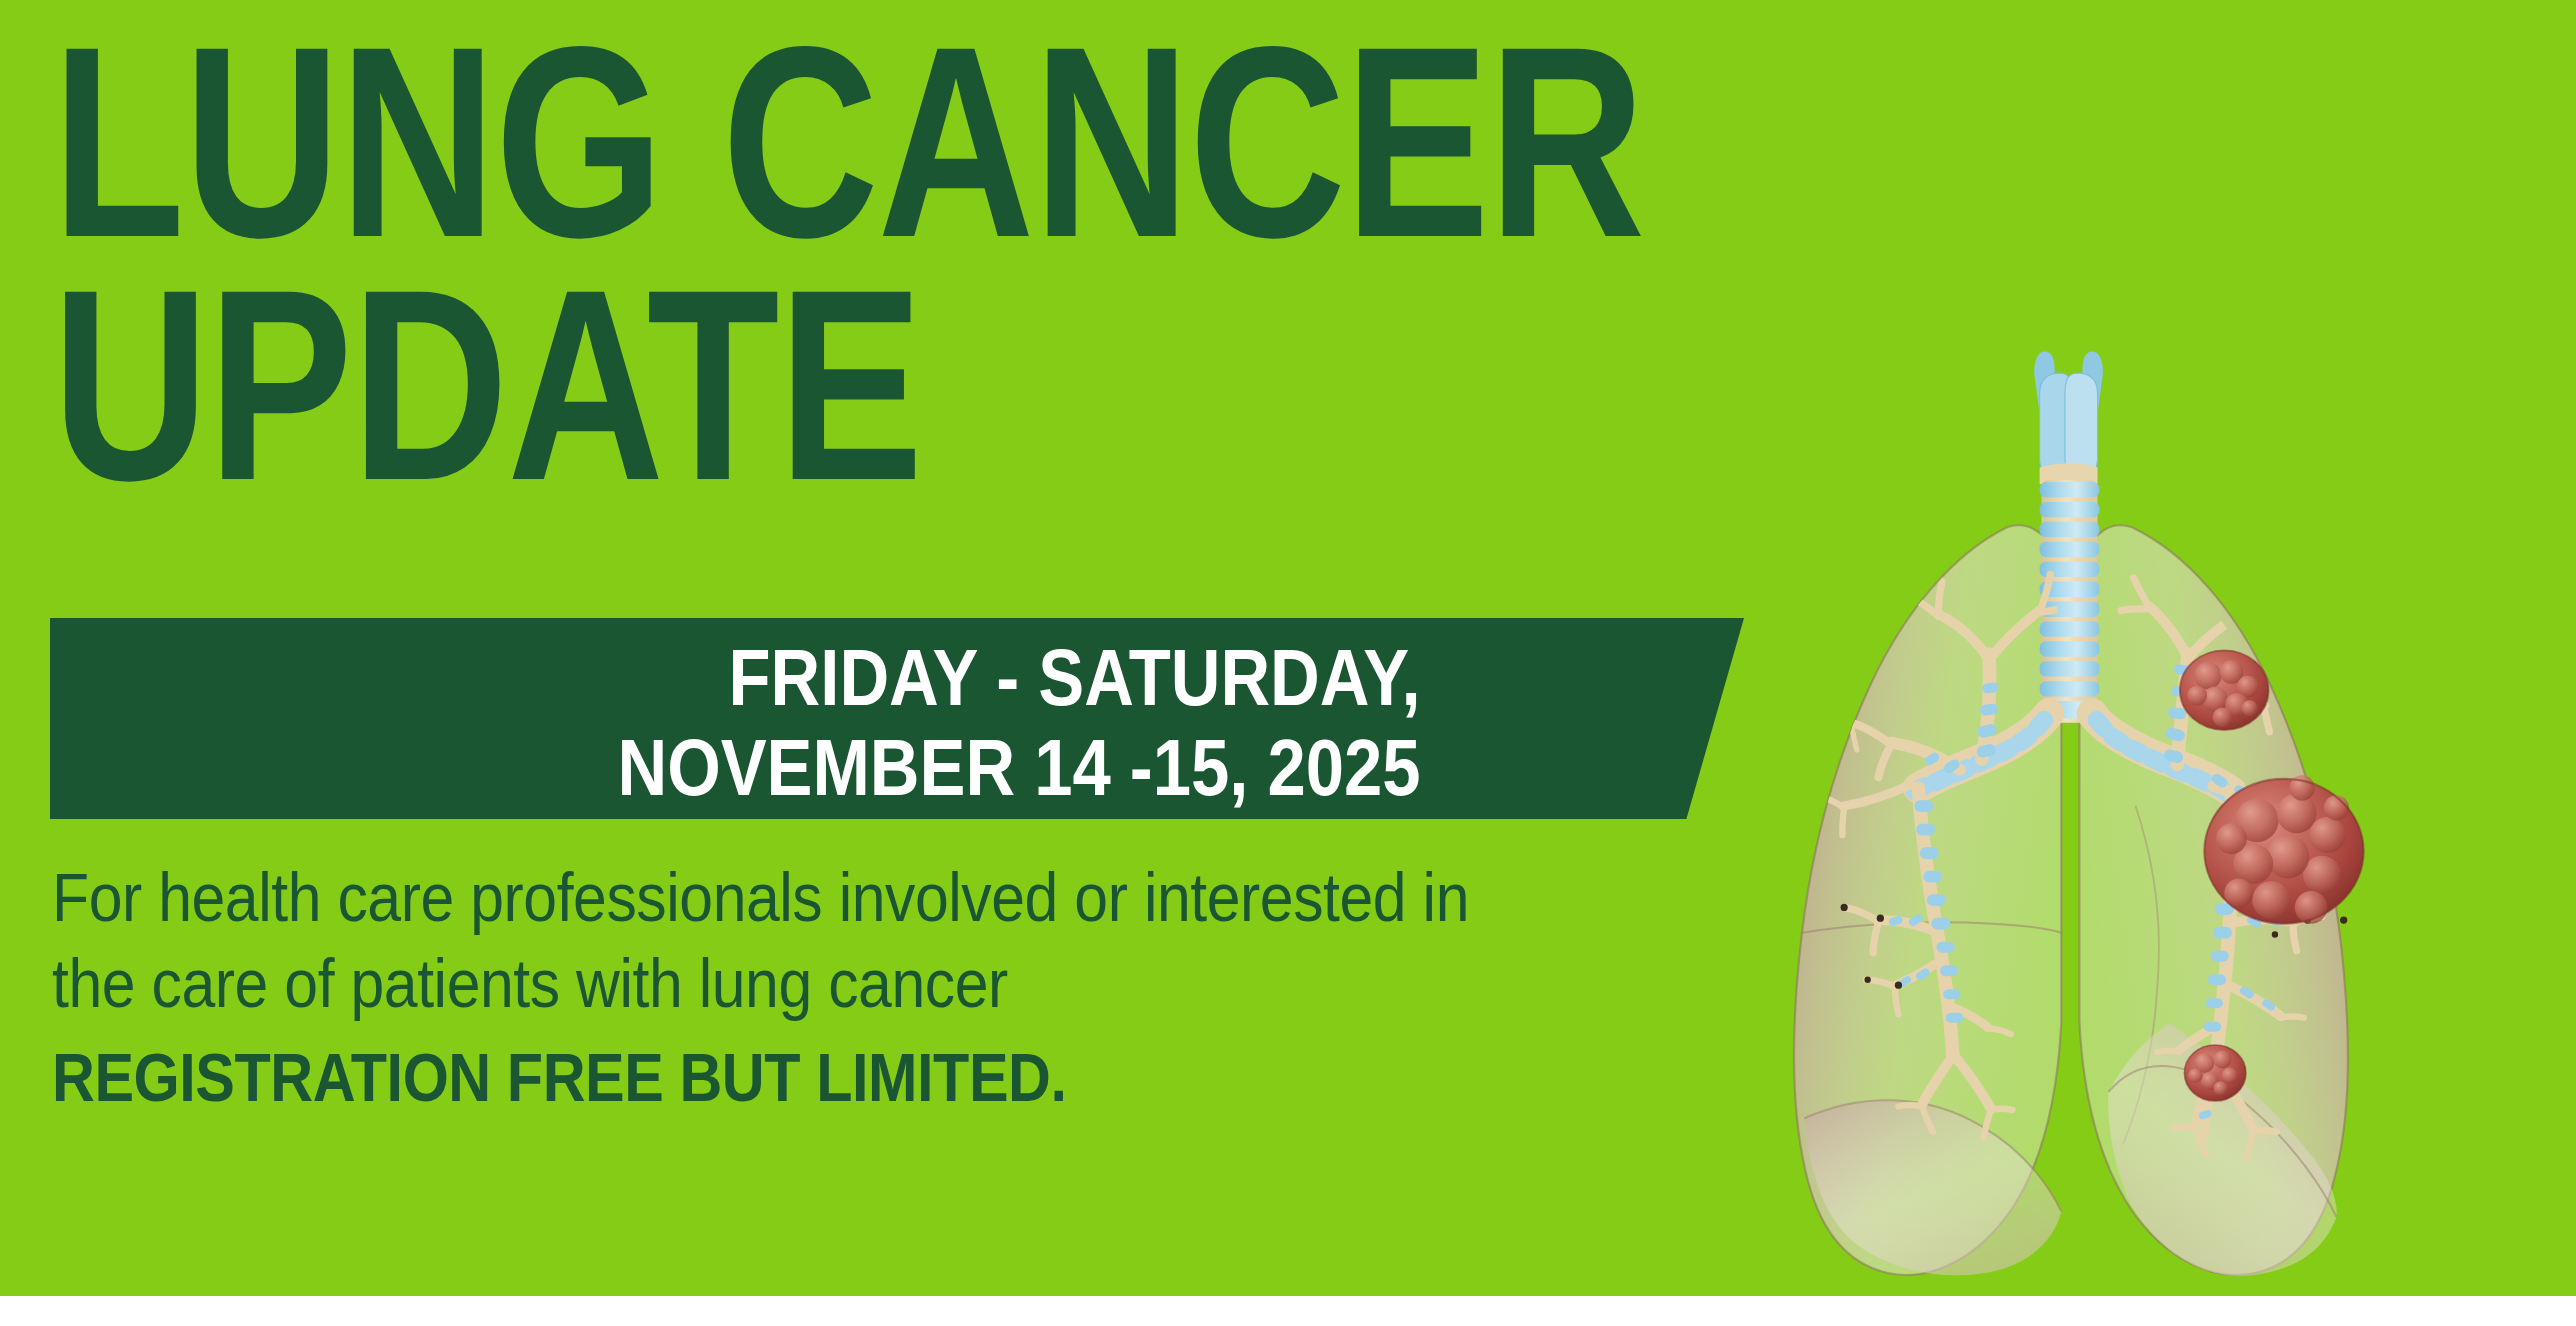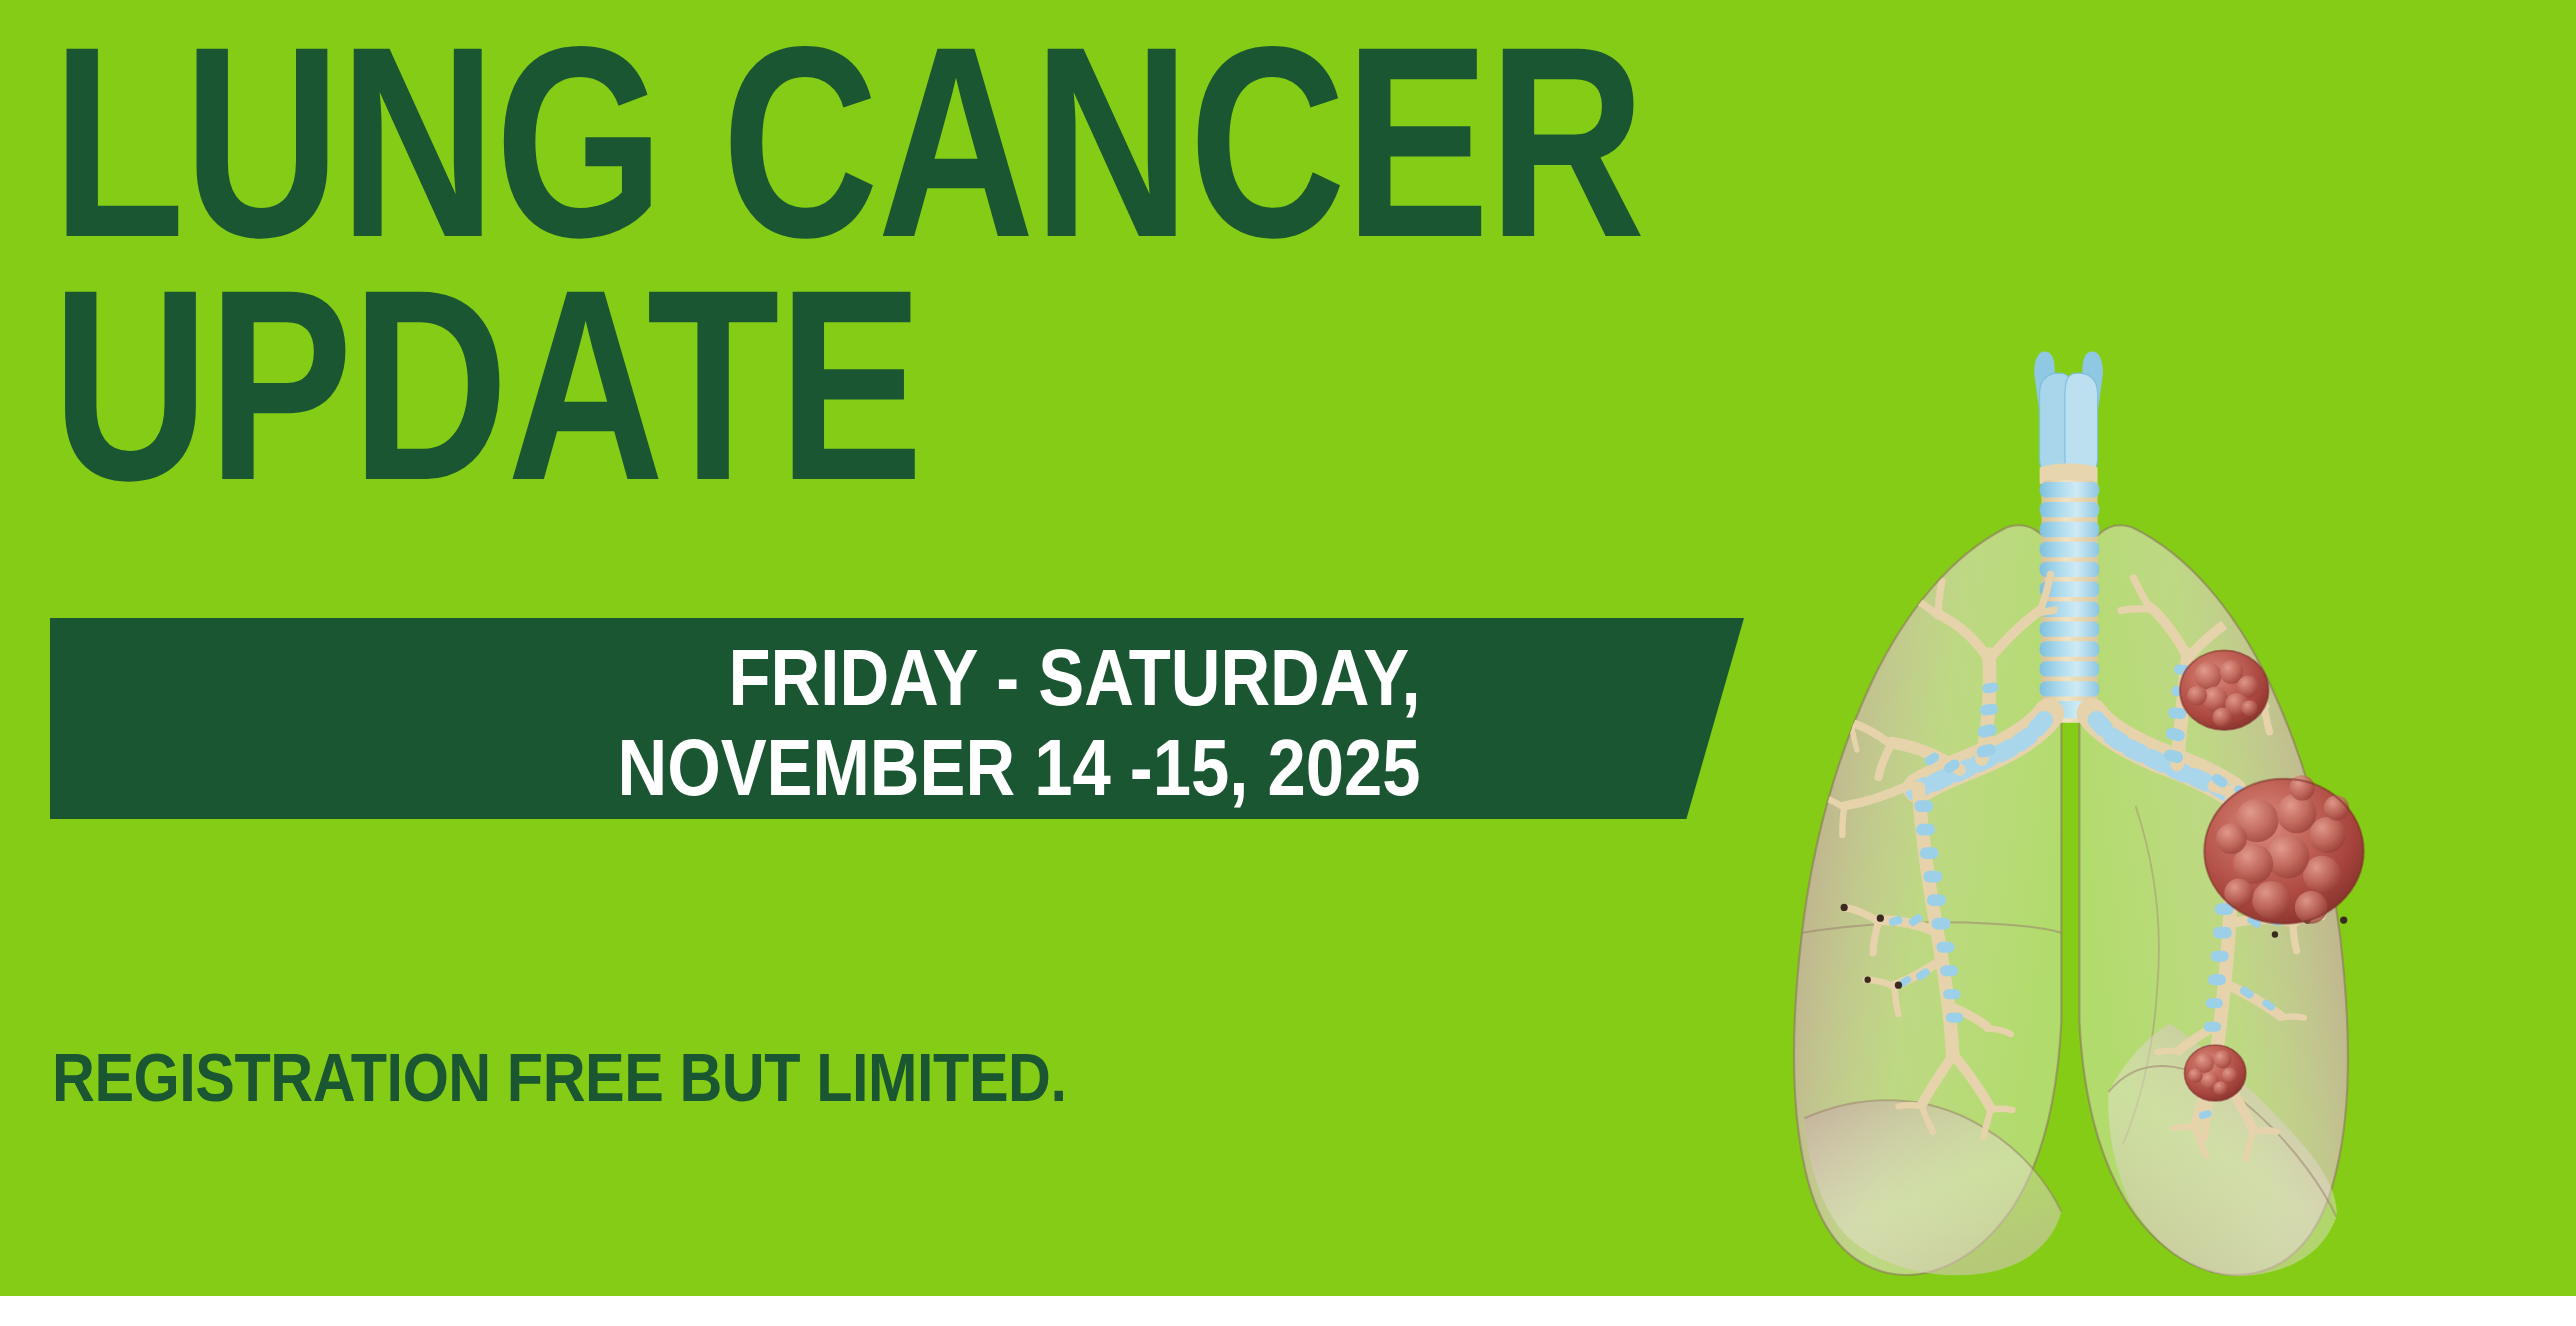--- a/index.html
+++ b/index.html
@@ -152,20 +152,24 @@
       <span class="title-line" id="title-line-2">UPDATE</span>
     </div>
 
     <div id="date-banner">
       <div id="date-banner-inner">
         <span class="date-line">FRIDAY - SATURDAY,</span>
         <span class="date-line">NOVEMBER 14 -15, 2025</span>
       </div>
     </div>
 
+    <div id="subtitle">
+      <span class="sub-line">For health care professionals involved or interested in</span>
+      <span class="sub-line">the care of patients with lung cancer</span>
+    </div>
 
     <div id="registration">
       <span id="registration-text">REGISTRATION FREE BUT LIMITED.</span>
     </div>
 
   </div>
 
   <div id="lung-figure">
     <svg id="lung-svg" viewBox="0 0 1000 1110" xmlns="http://www.w3.org/2000/svg">
       <defs>

